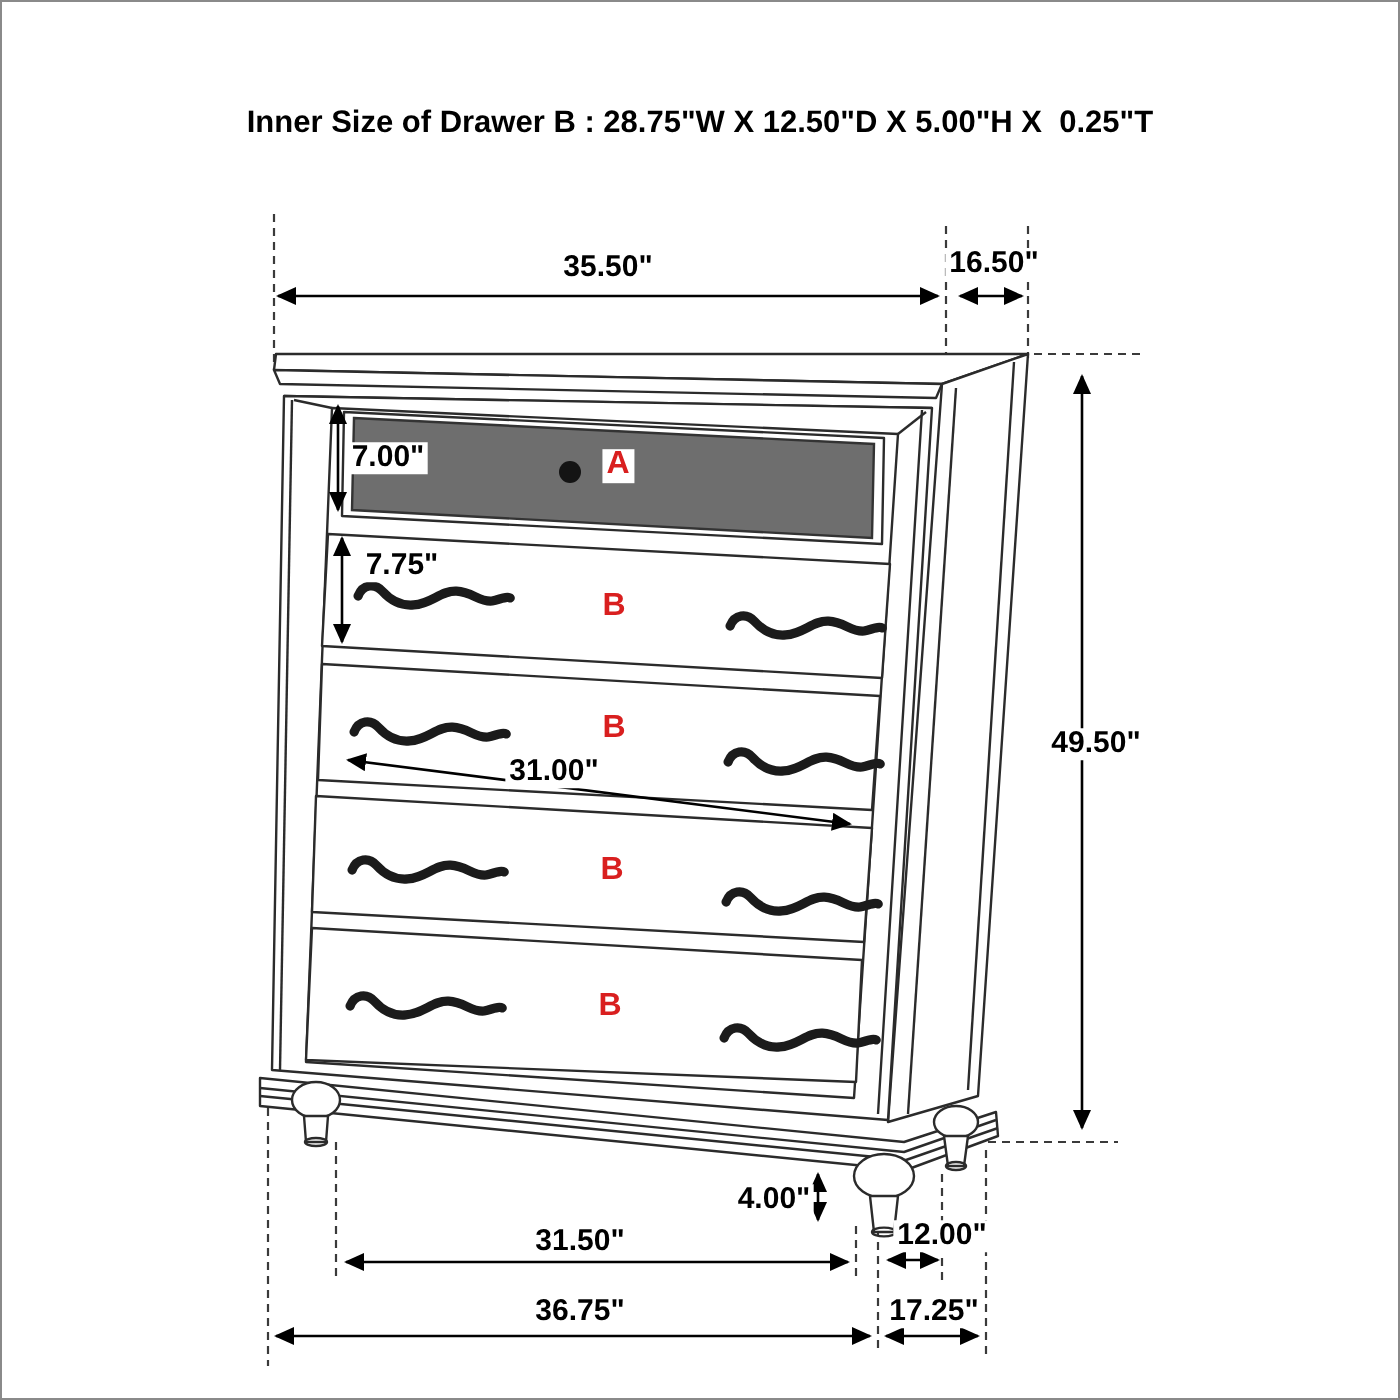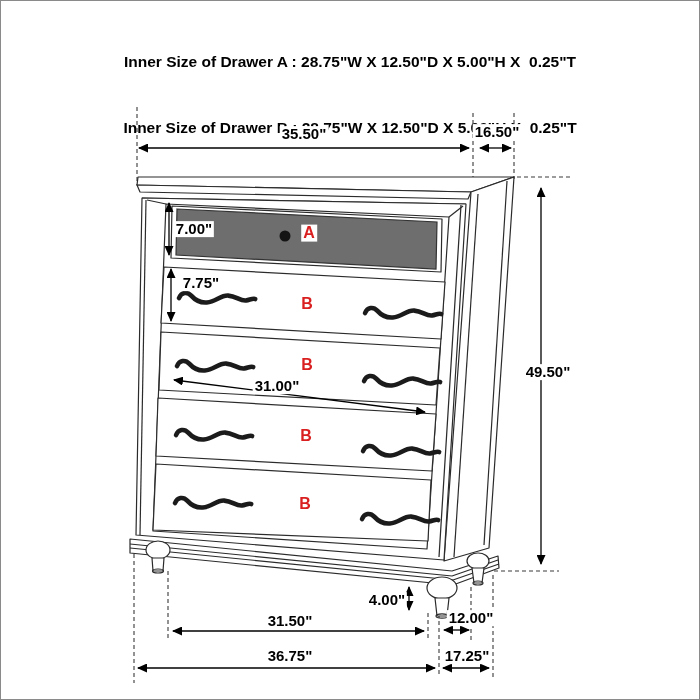--- a/index.html
+++ b/index.html
@@ -22,21 +22,20 @@
   .dim{stroke:#000;stroke-width:1.3;fill:none;}
   .dash{stroke:#3a3a3a;stroke-width:1.1;fill:none;stroke-dasharray:4 3;}
   .handle{stroke:#1b1b1b;stroke-width:4.6;fill:none;stroke-linecap:round;}
 </style>
 </head>
 <body>
 
 <div class="stage">
 
   <div class="hdr">
-    <div>Inner Size of Drawer A : 28.75"W X 12.50"D X 5.00"H X  0.25"T</div>
     <div>Inner Size of Drawer B : 28.75"W X 12.50"D X 5.00"H X  0.25"T</div>
   </div>
 
   <svg width="700" height="700" viewBox="0 0 700 700">
     <defs>
       <marker id="ah" markerWidth="11" markerHeight="9" refX="9" refY="4.5" orient="auto-start-reverse" markerUnits="userSpaceOnUse">
         <path d="M0,0 L10,4.5 L0,9 Z" fill="#000"></path>
       </marker>
       <path id="handle" d="M3,9 C5,3 11,2 15,6 C19,10 24,13 31,12 C40,11 44,4 52,4 C60,4 64,9 70,8 C74,7 77,5 79,6"></path>
     </defs>

